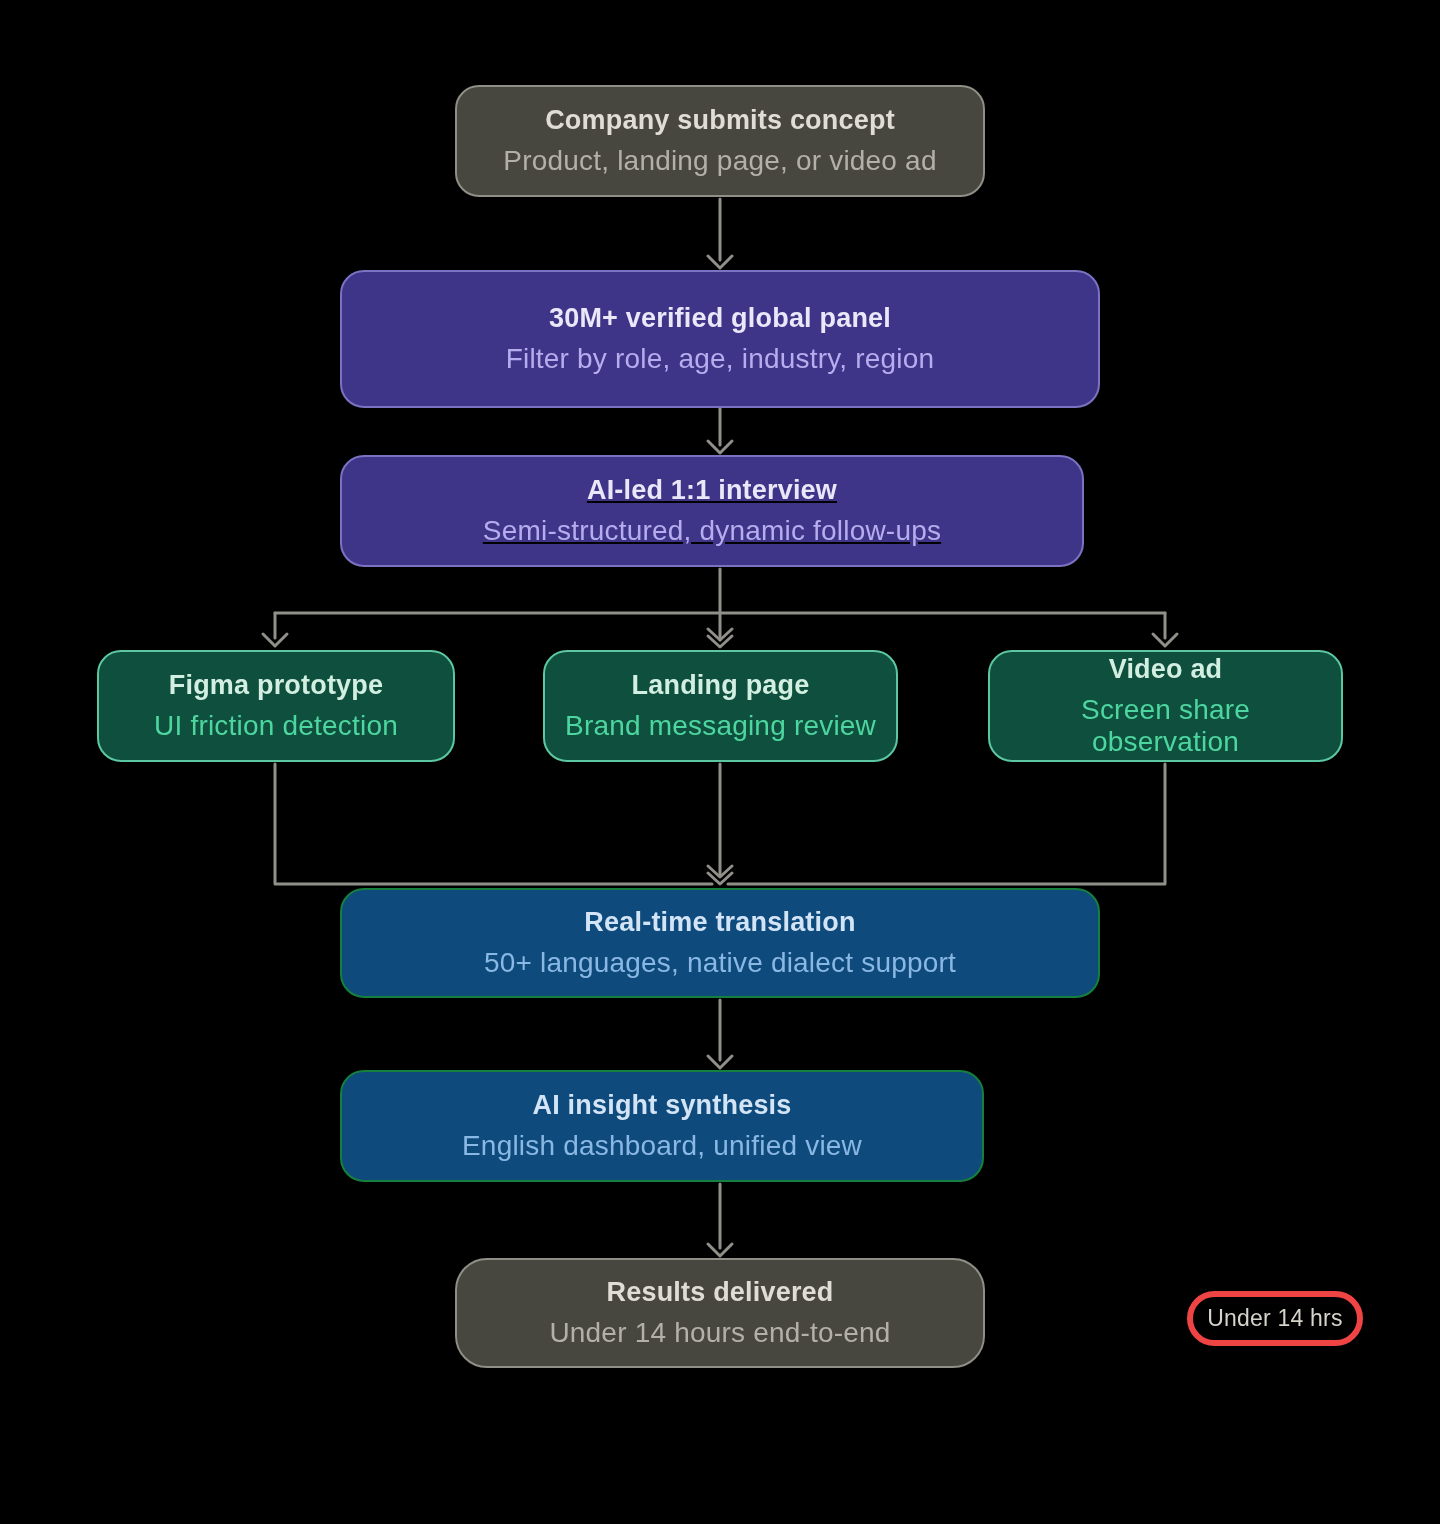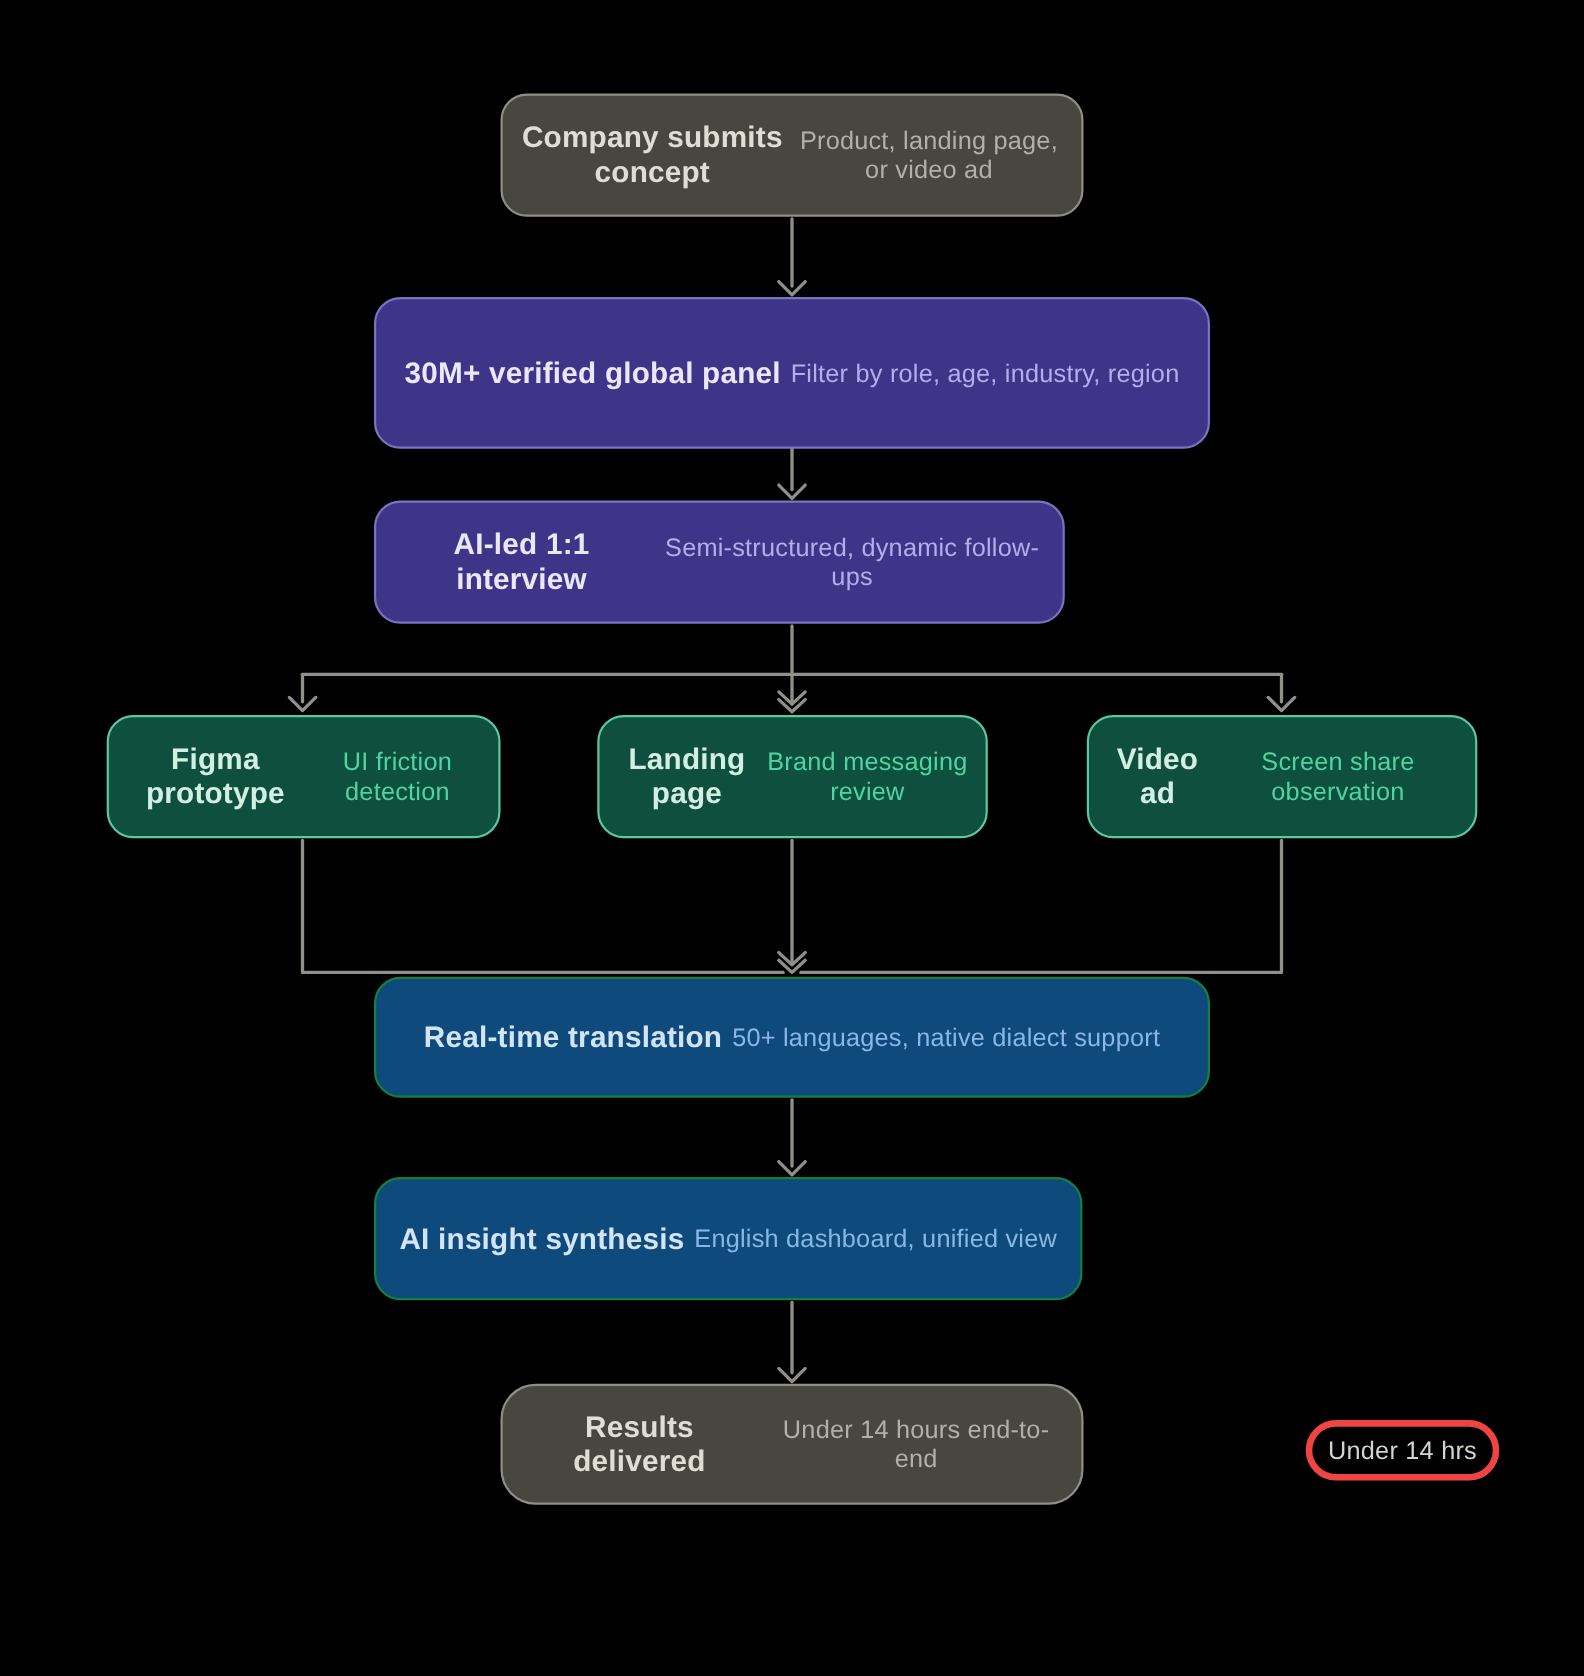--- a/index.html
+++ b/index.html
@@ -8,47 +8,47 @@
     width:1440px;height:1524px;
     background:#000;
     font-family:"Liberation Sans", sans-serif;
     overflow:hidden;
   }
   svg.connectors{position:absolute;left:0;top:0;pointer-events:none;}
   .node{
     position:absolute;
     box-sizing:border-box;
     border-radius:24px;
-    display:flex;flex-direction:row;
+    display:flex;flex-direction:column;
     align-items:center;justify-content:center;
     text-align:center;gap:9px;
     padding:0 16px;
   }
   .node .title{font-size:27px;font-weight:700;letter-spacing:.2px;}
-  .node .subtitle{font-size:23px;font-weight:400;letter-spacing:.2px;}
+  .node .subtitle{font-size:28px;font-weight:400;letter-spacing:.2px;}
 
   .variant-gray{background:#47463f;border:2px solid #8f8f87;}
   .variant-gray .title{color:#e0ddd4;}
   .variant-gray .subtitle{color:#b3b0a8;}
 
   .variant-purple{background:#3e3589;border:2px solid #7a73c2;}
   .variant-purple .title{color:#e9e7f8;}
   .variant-purple .subtitle{color:#b5adee;}
 
   .variant-green{background:#0f4f3d;border:2px solid #5cc7a0;}
   .variant-green .title{color:#d3efe2;}
   .variant-green .subtitle{color:#4dd6a0;}
 
   .variant-blue{background:#0f4a7c;border:2px solid #15803d;}
   .variant-blue .title{color:#d2e4f5;}
   .variant-blue .subtitle{color:#8ab8e4;}
 
   #node-submit{left:455px;top:85px;width:530px;height:112px;}
   #node-panel{left:340px;top:270px;width:760px;height:138px;}
-  #node-interview{left:340px;top:455px;width:628px;height:112px;}
+  #node-interview{left:340px;top:455px;width:744px;height:112px;text-decoration:underline;}
   #node-figma{left:97px;top:650px;width:358px;height:112px;}
   #node-landing{left:543px;top:650px;width:355px;height:112px;}
   #node-video{left:988px;top:650px;width:355px;height:112px;}
   #node-translation{left:340px;top:888px;width:760px;height:110px;}
   #node-synthesis{left:340px;top:1070px;width:644px;height:112px;}
   #node-results{left:455px;top:1258px;width:530px;height:110px;border-radius:32px;}
 
   .badge{
     position:absolute;left:1187px;top:1291px;width:176px;height:55px;
     box-sizing:border-box;

